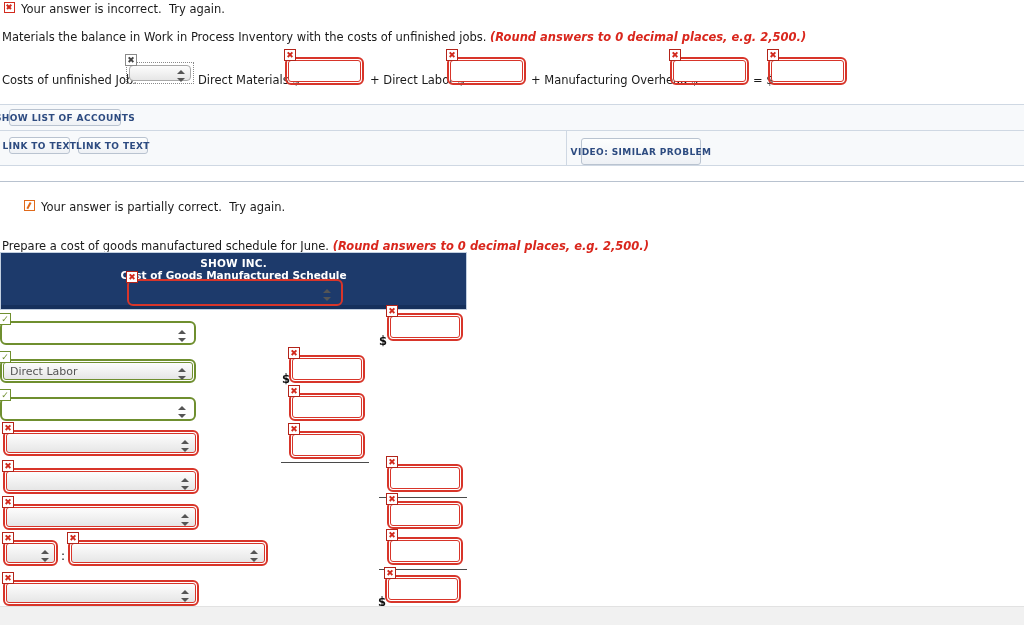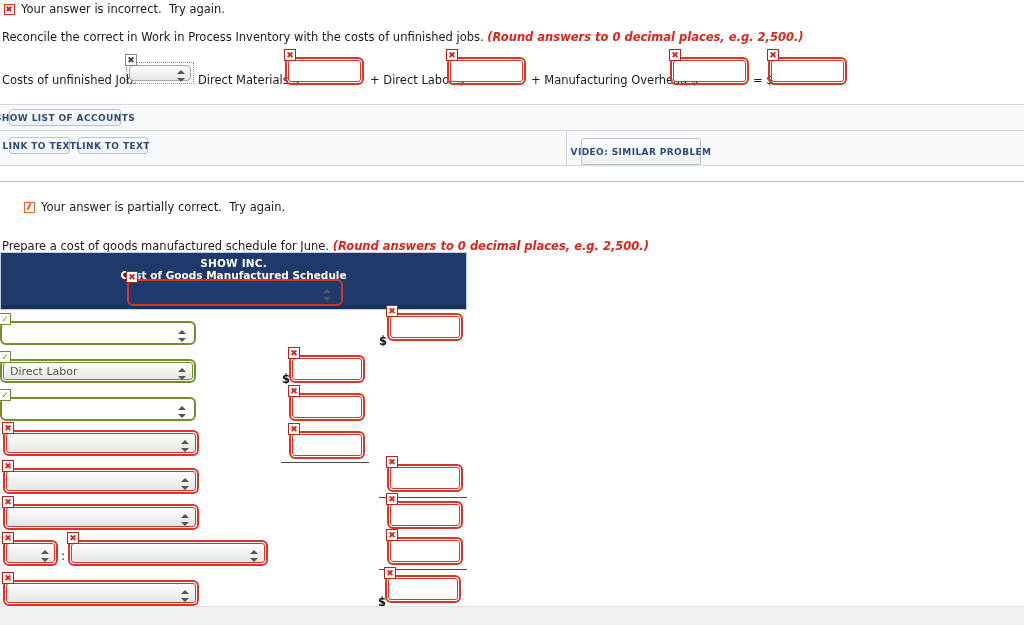--- a/index.html
+++ b/index.html
@@ -7,21 +7,21 @@
     width: 1024px; height: 625px;
     background: #ffffff;
     font-family: "DejaVu Sans", "Liberation Sans", sans-serif;
     font-size: 11px;
     color: #1a1a1a;
     overflow: hidden;
   }
   #root { position: relative; width: 1024px; height: 625px; }
 
   
-  .status-line { position: absolute; display: flex; align-items: center; gap: 6px; font-size: 11.5px; }
+  .status-line { position: absolute; display: flex; align-items: flex-start; gap: 6px; font-size: 11.5px; }
   .status-icon {
     width: 11px; height: 11px; border: 1.5px solid #d22b1e;
     box-sizing: border-box; display: inline-block; position: relative;
     background: #fff; flex: 0 0 auto;
   }
   .status-icon.x::before, .status-icon.x::after {
     content: ""; position: absolute; left: 1px; top: 3.2px;
     width: 6px; height: 1.6px; background: #d22b1e;
   }
   .status-icon.x::before { transform: rotate(45deg); }
@@ -137,21 +137,21 @@
 <body>
 
 <div id="root">
 
   <div class="status-line" style="left:4px; top:2px;">
     <span class="status-icon x"></span>
     <span class="status-text">Your answer is incorrect.  Try again.</span>
   </div>
 
   <div class="prompt" style="left:2px; top:30px;">
-    <span>Reconcile the correct in Work in Process Inventory with the costs of unfinished jobs. </span><span class="hint">(Round answers to 0 decimal places, e.g. 2,500.)</span>
+    <span>Materials the balance in Work in Process Inventory with the costs of unfinished jobs. </span><span class="hint">(Round answers to 0 decimal places, e.g. 2,500.)</span>
   </div>
 
   <div class="plain-label" style="left:2px; top:73px;">Costs of unfinished Job:</div>
 
   <div class="fld neutral" style="left:126px; top:62px; width:68px; height:22px;">
     <div class="ring"></div>
     <span class="badge neutral">✖</span>
     <select class="sel"></select>
     <span class="stepper" style="right:9px; top:7px;"></span>
   </div>

